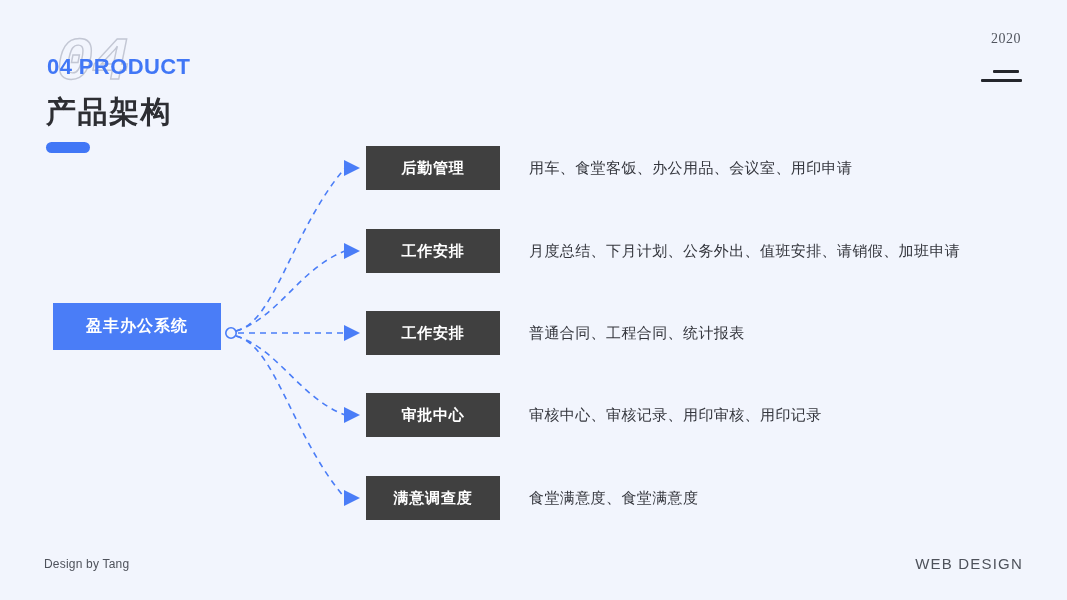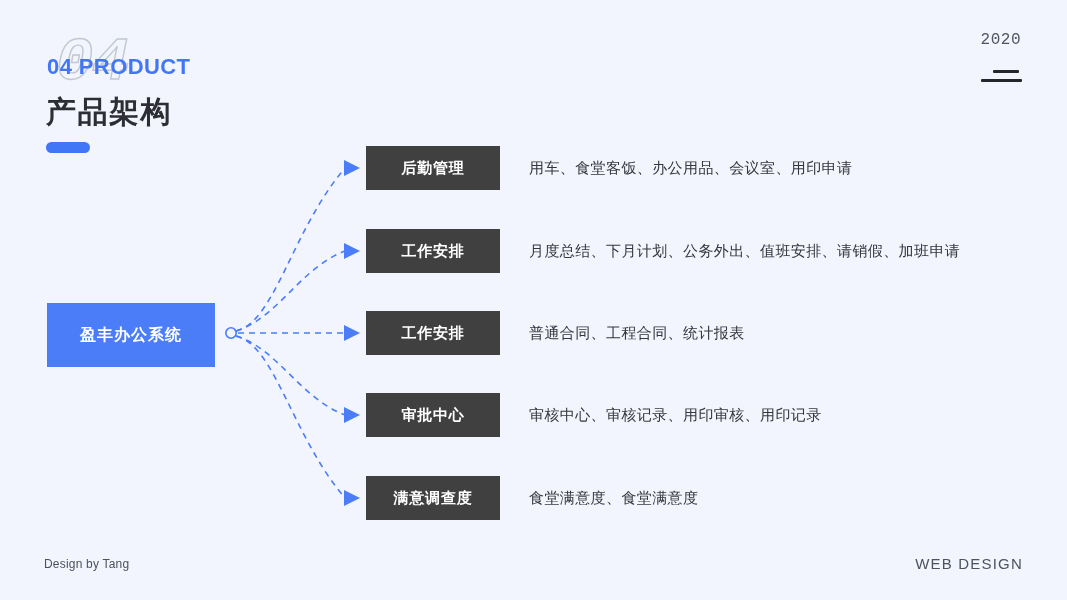--- a/index.html
+++ b/index.html
@@ -76,24 +76,24 @@
     height: 11px;
     background: #4177f6;
     border-radius: 6px;
   }
 
   
   .year {
     position: absolute;
     right: 46px;
     top: 31px;
-    font-size: 16px;
+    font-size: 14px;
     color: #51555e;
     letter-spacing: 0.5px;
-    font-family: Liberation Mono, monospace;
+    font-family: Liberation Serif, serif;
   }
   .menu-icon {
     position: absolute;
     right: 45px;
     top: 68px;
     width: 44px;
     height: 18px;
   }
   .menu-icon .bar {
     position: absolute;
@@ -123,24 +123,24 @@
     pointer-events: none;
   }
   .connectors {
     position: absolute;
     left: 0;
     top: 0;
   }
 
   .root-node {
     position: absolute;
-    left: 47px;
+    left: 53px;
     top: 303px;
     width: 168px;
-    height: 64px;
+    height: 47px;
     background: #4a7df7;
     display: flex;
     align-items: center;
     justify-content: center;
   }
   .root-node .label {
     color: #ffffff;
     font-size: 16px;
     font-weight: 700;
     letter-spacing: 1px;

